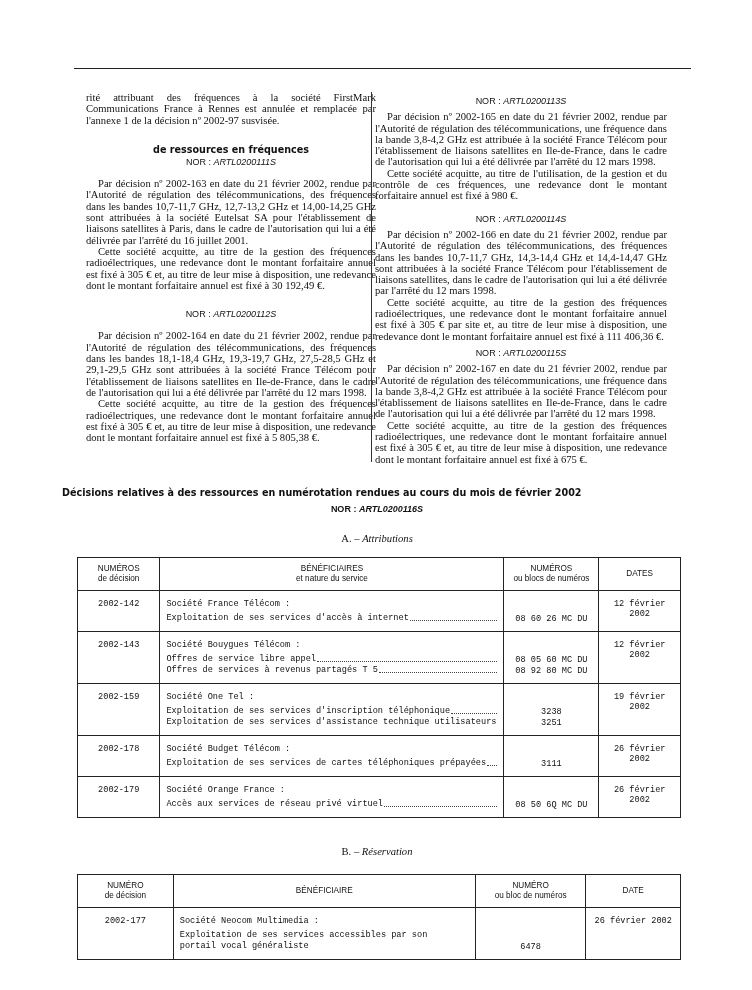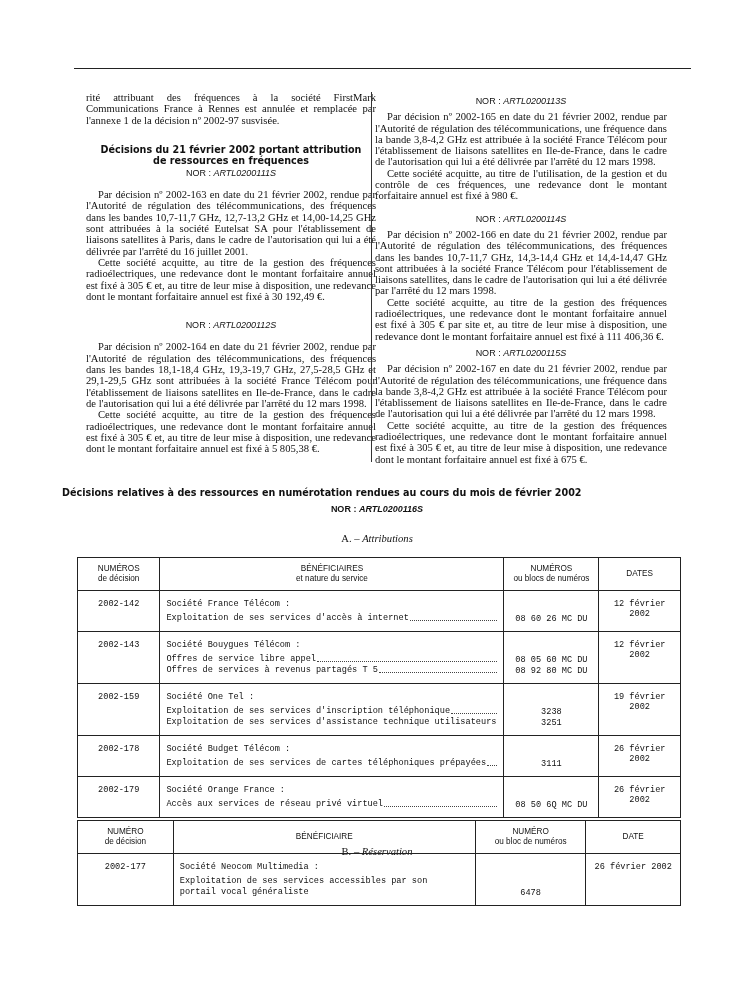--- a/index.html
+++ b/index.html
@@ -49,21 +49,20 @@
 <body>
 
 <div class="page">
 
   <div class="header-rule"></div>
 
   <div class="col col-left">
     <p class="noindent">rité attribuant des fréquences à la société FirstMark Communications France à Rennes est annulée et remplacée par l'annexe 1 de la décision nº 2002-97 susvisée.</p>
 
     <div class="sect-title">
-      <div>Décisions du 21 février 2002 portant attribution</div>
       <div>de ressources en fréquences</div>
     </div>
 
     <div>
       <div class="nor">
         <span>NOR :</span>
         <i>ARTL0200111S</i>
       </div>
       <p>Par décision nº 2002-163 en date du 21 février 2002, rendue par l'Autorité de régulation des télécommunications, des fréquences dans les bandes 10,7-11,7 GHz, 12,7-13,2 GHz et 14,00-14,25 GHz sont attribuées à la société Eutelsat SA pour l'établissement de liaisons satellites à Paris, dans le cadre de l'autorisation qui lui a été délivrée par l'arrêté du 16 juillet 2001.</p>
       <p>Cette société acquitte, au titre de la gestion des fréquences radioélectriques, une redevance dont le montant forfaitaire annuel est fixé à 305 € et, au titre de leur mise à disposition, une redevance dont le montant forfaitaire annuel est fixé à 30 192,49 €.</p>
@@ -229,21 +228,21 @@
           <td class="c4">26 février 2002</td>
         </tr>
       </tbody>
   </table>
 
   <div class="sub-title" style="top:846px;">
     <span>B. –</span>
     <i>Réservation</i>
   </div>
 
-  <table class="grid" style="top:820px;">
+  <table class="grid" style="top:874px;">
     <thead>
       <tr>
         <th>
             <div>NUMÉRO</div>
             <div>de décision</div>
           </th>
         <th>
             <div>BÉNÉFICIAIRE</div>
             <div></div>
           </th>

